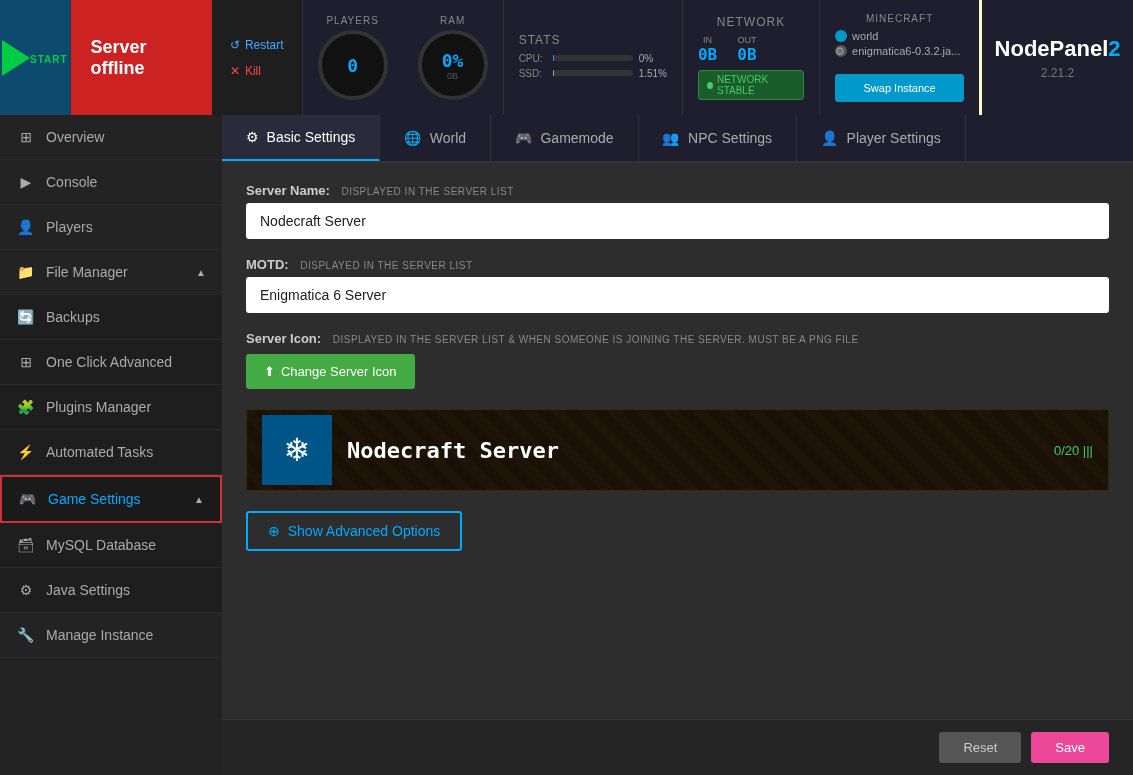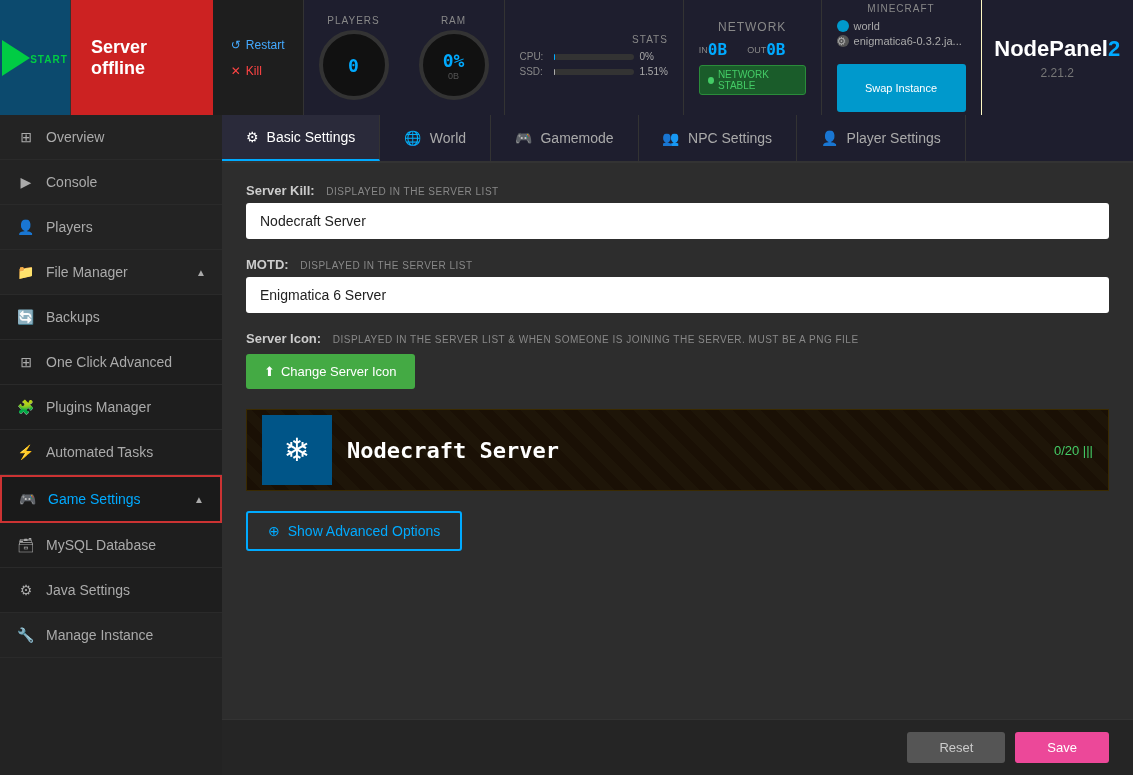--- a/index.html
+++ b/index.html
@@ -23,43 +23,43 @@
     .restart-btn { color: #44aaff; }
     .kill-btn { color: #ff4444; }
 
     .gauge-container { display: flex; flex-direction: column; align-items: center; justify-content: center; padding: 8px 15px; }
     .gauge-title { font-size: 10px; color: #888; text-transform: uppercase; letter-spacing: 1px; margin-bottom: 4px; }
     .gauge-circle { width: 70px; height: 70px; border-radius: 50%; border: 4px solid #333; background: #111; display: flex; flex-direction: column; align-items: center; justify-content: center; position: relative; }
     .gauge-value { font-size: 18px; font-weight: bold; color: #00aaff; font-family: monospace; }
     .gauge-sub { font-size: 9px; color: #555; }
 
     .stats-panel { display: flex; flex-direction: column; justify-content: center; padding: 8px 15px; border-left: 1px solid #333; }
-    .stats-title { font-size: 10px; color: #888; text-transform: uppercase; letter-spacing: 1px; margin-bottom: 6px; text-align: right; }
+    .stats-title { font-size: 12px; color: #888; text-transform: uppercase; letter-spacing: 1px; margin-bottom: 6px; text-align: left; }
     .stat-row { display: flex; align-items: center; gap: 6px; margin-bottom: 4px; }
     .stat-label { font-size: 10px; color: #888; width: 28px; }
     .stat-bar-bg { width: 80px; height: 6px; background: #333; border-radius: 3px; }
     .stat-bar { height: 6px; background: #00aaff; border-radius: 3px; }
     .stat-val { font-size: 10px; color: #aaa; min-width: 28px; }
 
     .network-panel { display: flex; flex-direction: column; justify-content: center; padding: 8px 15px; border-left: 1px solid #333; }
     .network-title { font-size: 12px; color: #888; text-transform: uppercase; letter-spacing: 1px; margin-bottom: 6px; text-align: center; }
     .network-row { display: flex; gap: 20px; margin-bottom: 6px; }
-    .net-stat { display: flex; flex-direction: row; align-items: center; }
+    .net-stat { display: flex; flex-direction: column; align-items: center; }
     .net-direction { font-size: 9px; color: #888; }
     .net-value { font-size: 16px; font-weight: bold; color: #00aaff; font-family: monospace; }
     .net-badge { background: #1a5c2a; border: 1px solid #2a8c3a; color: #44cc66; font-size: 10px; padding: 3px 8px; border-radius: 3px; display: flex; align-items: center; gap: 4px; }
     .net-dot { width: 7px; height: 7px; border-radius: 50%; background: #44cc66; }
 
     .minecraft-panel { display: flex; flex-direction: column; justify-content: center; padding: 8px 15px; border-left: 1px solid #333; min-width: 160px; }
     .mc-title { font-size: 10px; color: #888; text-transform: uppercase; letter-spacing: 1px; margin-bottom: 6px; text-align: center; }
     .mc-info-row { display: flex; align-items: center; gap: 5px; font-size: 11px; color: #aaa; margin-bottom: 3px; }
     .mc-icon { width: 12px; height: 12px; background: #555; border-radius: 50%; flex-shrink: 0; }
-    .mc-swap-btn { background: #0099cc; color: white; border: none; padding: 18px 10px; border-radius: 3px; font-size: 11px; cursor: pointer; margin-top: 14px; }
-
-    .nodepanel-logo { display: flex; flex-direction: column; align-items: center; justify-content: center; padding: 8px 20px; border-left: 1px solid #fef9c3; min-width: 140px; }
+    .mc-swap-btn { background: #0099cc; color: white; border: none; padding: 8px 10px; border-radius: 3px; font-size: 11px; cursor: pointer; margin-top: 14px; }
+
+    .nodepanel-logo { display: flex; flex-direction: column; align-items: center; justify-content: center; padding: 8px 20px; border-left: 3px solid #fef9c3; min-width: 140px; }
     .np-title { font-size: 22px; font-weight: bold; color: white; }
     .np-title span { color: #00aaff; }
     .np-version { font-size: 12px; color: #777; margin-top: 4px; }
 
     
     .sidebar-item { display: flex; align-items: center; gap: 10px; padding: 12px 16px; cursor: pointer; color: #aaa; font-size: 14px; border-bottom: 1px solid #2a2a2a; }
     .sidebar-item.active { color: #00aaff; }
     .sidebar-item.highlighted { border: 2px solid #cc3333; background: #1a1a1a; }
     .sidebar-icon { width: 20px; height: 20px; display: flex; align-items: center; justify-content: center; flex-shrink: 0; }
     .sidebar-expand { margin-left: auto; font-size: 10px; }
@@ -86,21 +86,21 @@
     .server-preview-icon { width: 70px; height: 70px; background: #005588; margin: 5px 15px; display: flex; align-items: center; justify-content: center; flex-shrink: 0; }
     .server-preview-snowflake { font-size: 32px; color: white; }
     .server-preview-name { font-family: monospace; font-size: 22px; color: white; font-weight: bold; flex: 1; }
     .server-preview-slots { font-size: 13px; color: #44cc66; margin-right: 15px; }
 
     
     .show-advanced-btn { background: transparent; border: 2px solid #00aaff; color: #00aaff; padding: 10px 20px; border-radius: 3px; font-size: 14px; cursor: pointer; display: flex; align-items: center; gap: 8px; margin: 10px 0; }
 
     
     .content-footer { display: flex; justify-content: flex-end; gap: 10px; padding: 12px 24px; background: #252525; border-top: 1px solid #333; }
-    .footer-btn { padding: 8px 32px; border: none; border-radius: 3px; font-size: 13px; cursor: pointer; }
+    .footer-btn { padding: 8px 24px; border: none; border-radius: 3px; font-size: 13px; cursor: pointer; }
     .reset-btn { background: #555; color: #ccc; }
     .save-btn { background: #ec4899; color: white; }
   </style>
 </head>
 <body>
 
 <div class="app">
 
   <div class="top-bar">
 
@@ -273,21 +273,21 @@
         <div class="tab">
           <span>👤</span>
           <span>Player Settings</span>
         </div>
       </div>
 
       <div class="content-body">
 
         <div class="field-group">
           <div class="field-label">
-            <span>Server Kill:</span>
+            <span>Server Name:</span>
             <span class="field-label-sub">DISPLAYED IN THE SERVER LIST</span>
           </div>
           <input class="field-input" type="text" value="Nodecraft Server" style="">
         </div>
 
         <div class="field-group">
           <div class="field-label">
             <span>MOTD:</span>
             <span class="field-label-sub">DISPLAYED IN THE SERVER LIST</span>
           </div>

